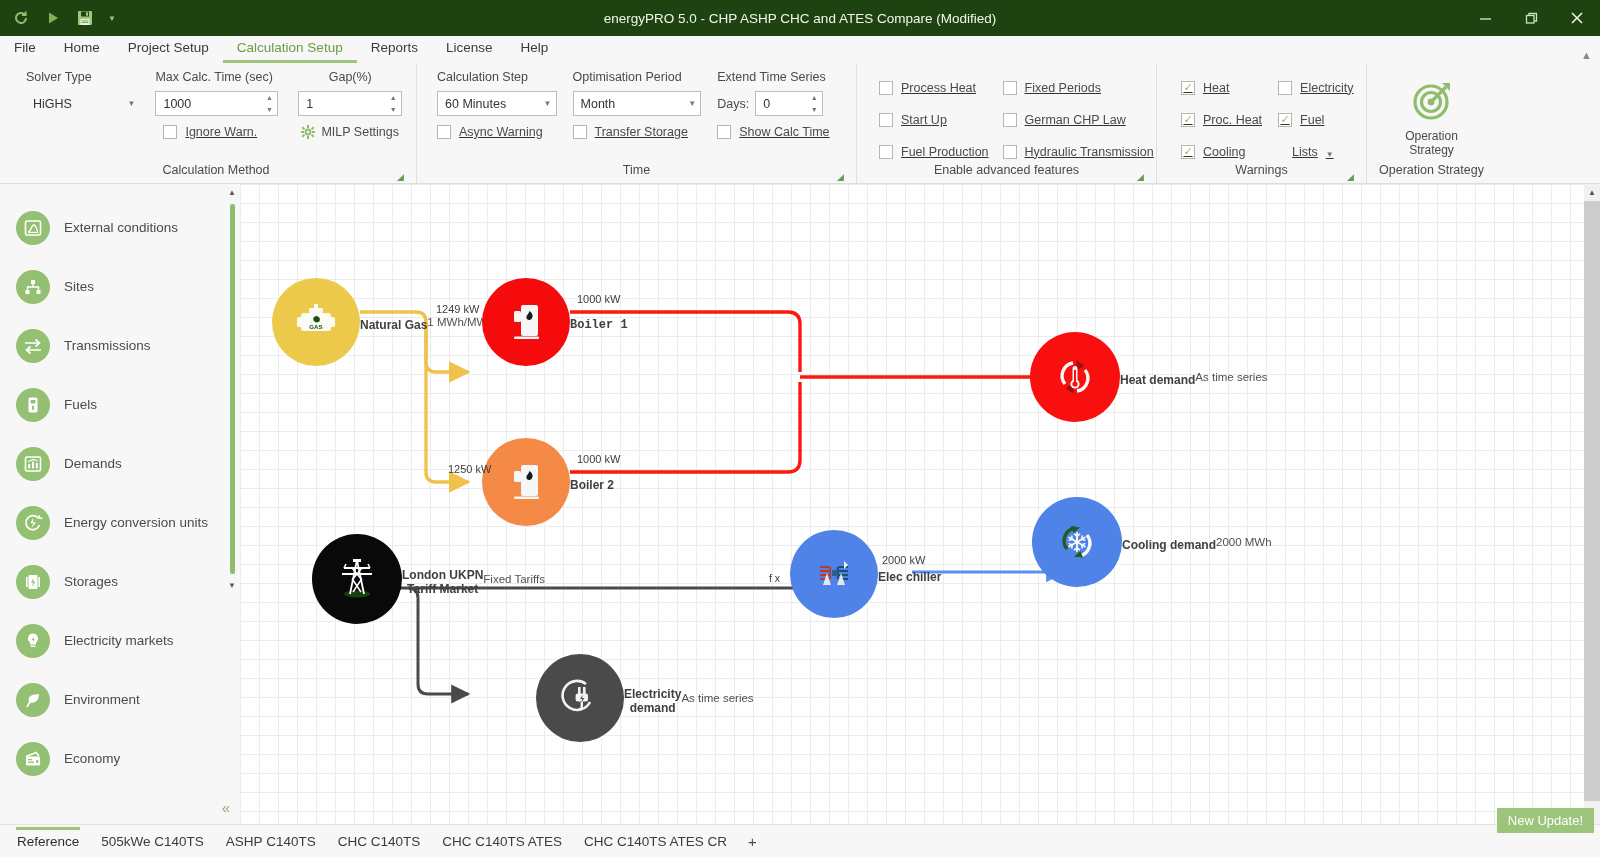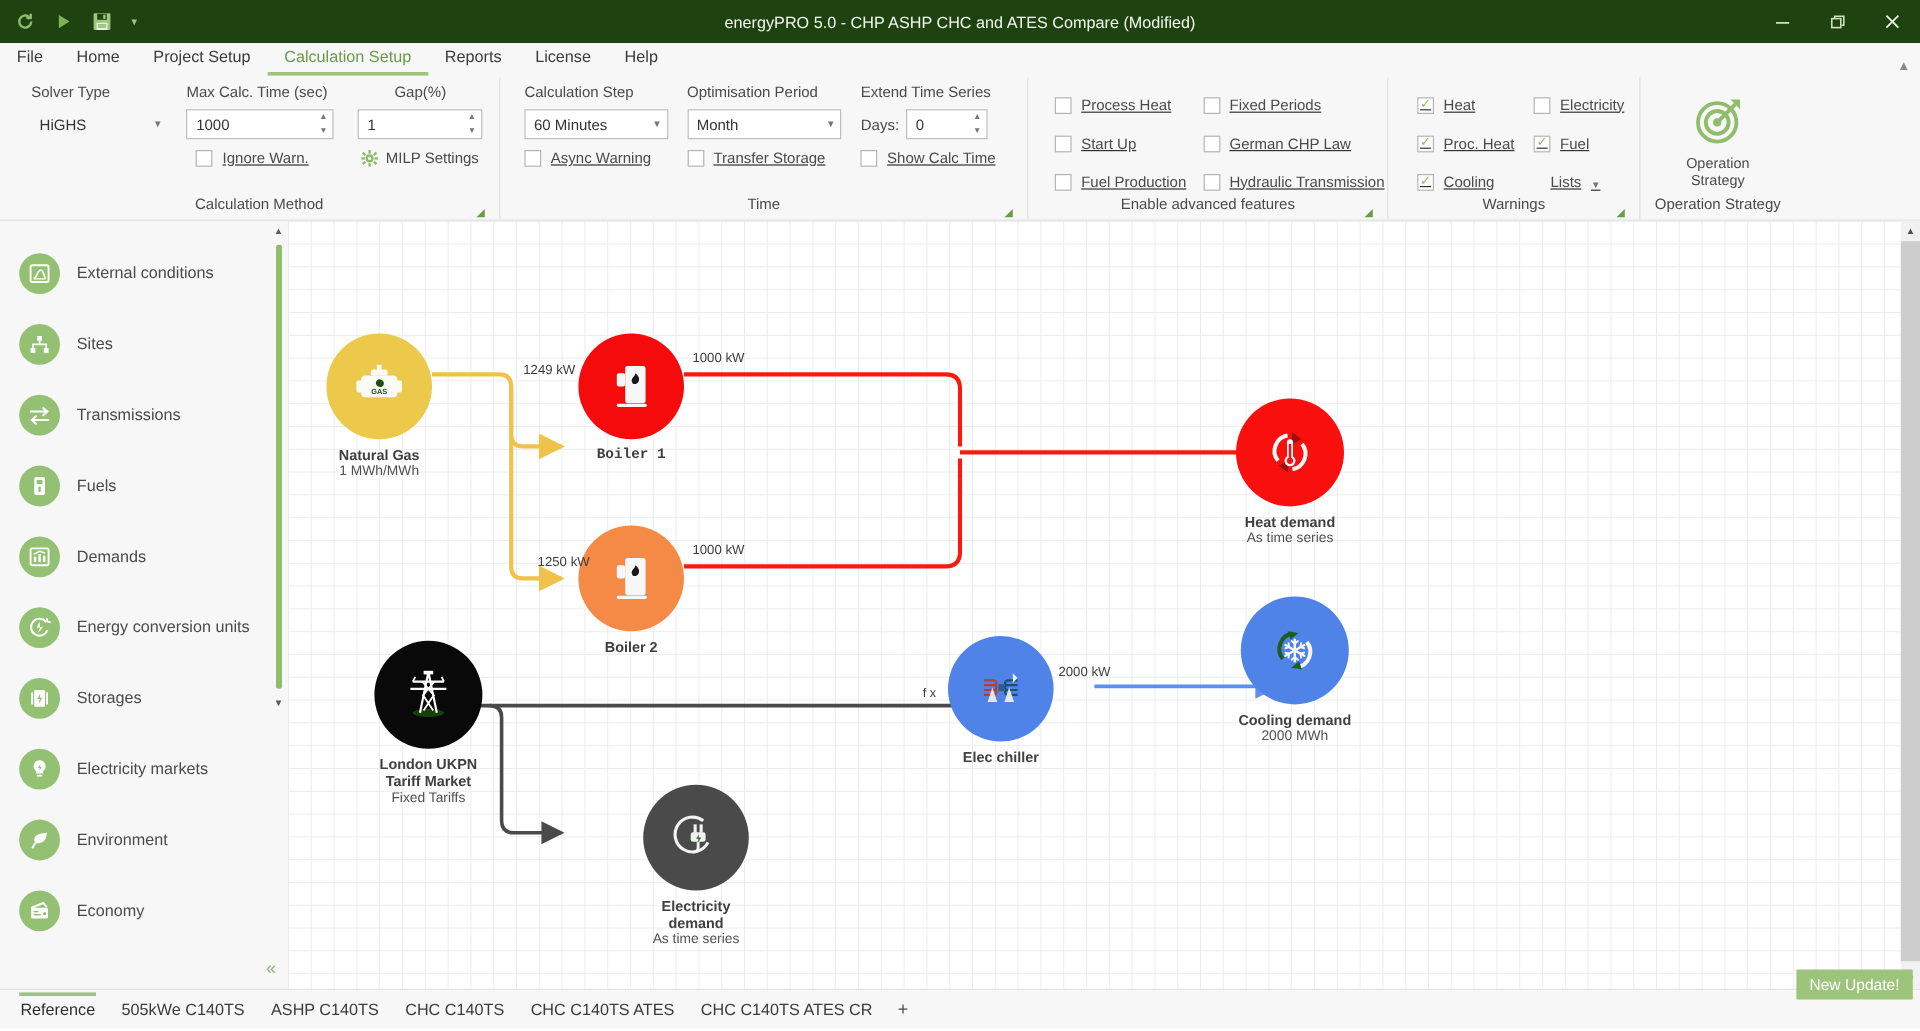--- a/index.html
+++ b/index.html
@@ -110,21 +110,21 @@
   .canvas-wrap { flex:1; position:relative; background:#fff; overflow:hidden; }
   .grid-bg {
     position:absolute; inset:0;
     background-image:
       linear-gradient(to right, #ececec 1px, transparent 1px),
       linear-gradient(to bottom, #ececec 1px, transparent 1px);
     background-size: 19px 19px;
   }
   .canvas-svg { position:absolute; inset:0; }
 
-  .node { position:absolute; display:flex; flex-direction:column; align-items:center; cursor:pointer; }
+  .node { position:absolute; display:flex; flex-direction:row; align-items:center; cursor:pointer; }
   .node-circle { border-radius:50%; display:flex; align-items:center; justify-content:center; }
   .node-title { margin-top:6px; font-size:12px; font-weight:bold; color:#404040; text-align:center; line-height:14px; white-space:nowrap;}
   .node-sub { font-size:11.5px; color:#505050; text-align:center; line-height:14px; white-space:nowrap;}
 
   .edge-label { position:absolute; font-size:11px; color:#3d3d3d; white-space:nowrap; }
 
   
   .vsb { position:absolute; right:0; top:0; bottom:0; width:16px; background:#f1f1f1; }
   .vsb-up,.vsb-down { position:absolute; left:0; width:16px; height:17px; display:flex; align-items:center;
                       justify-content:center; font-size:8px; color:#505050; cursor:pointer; }

